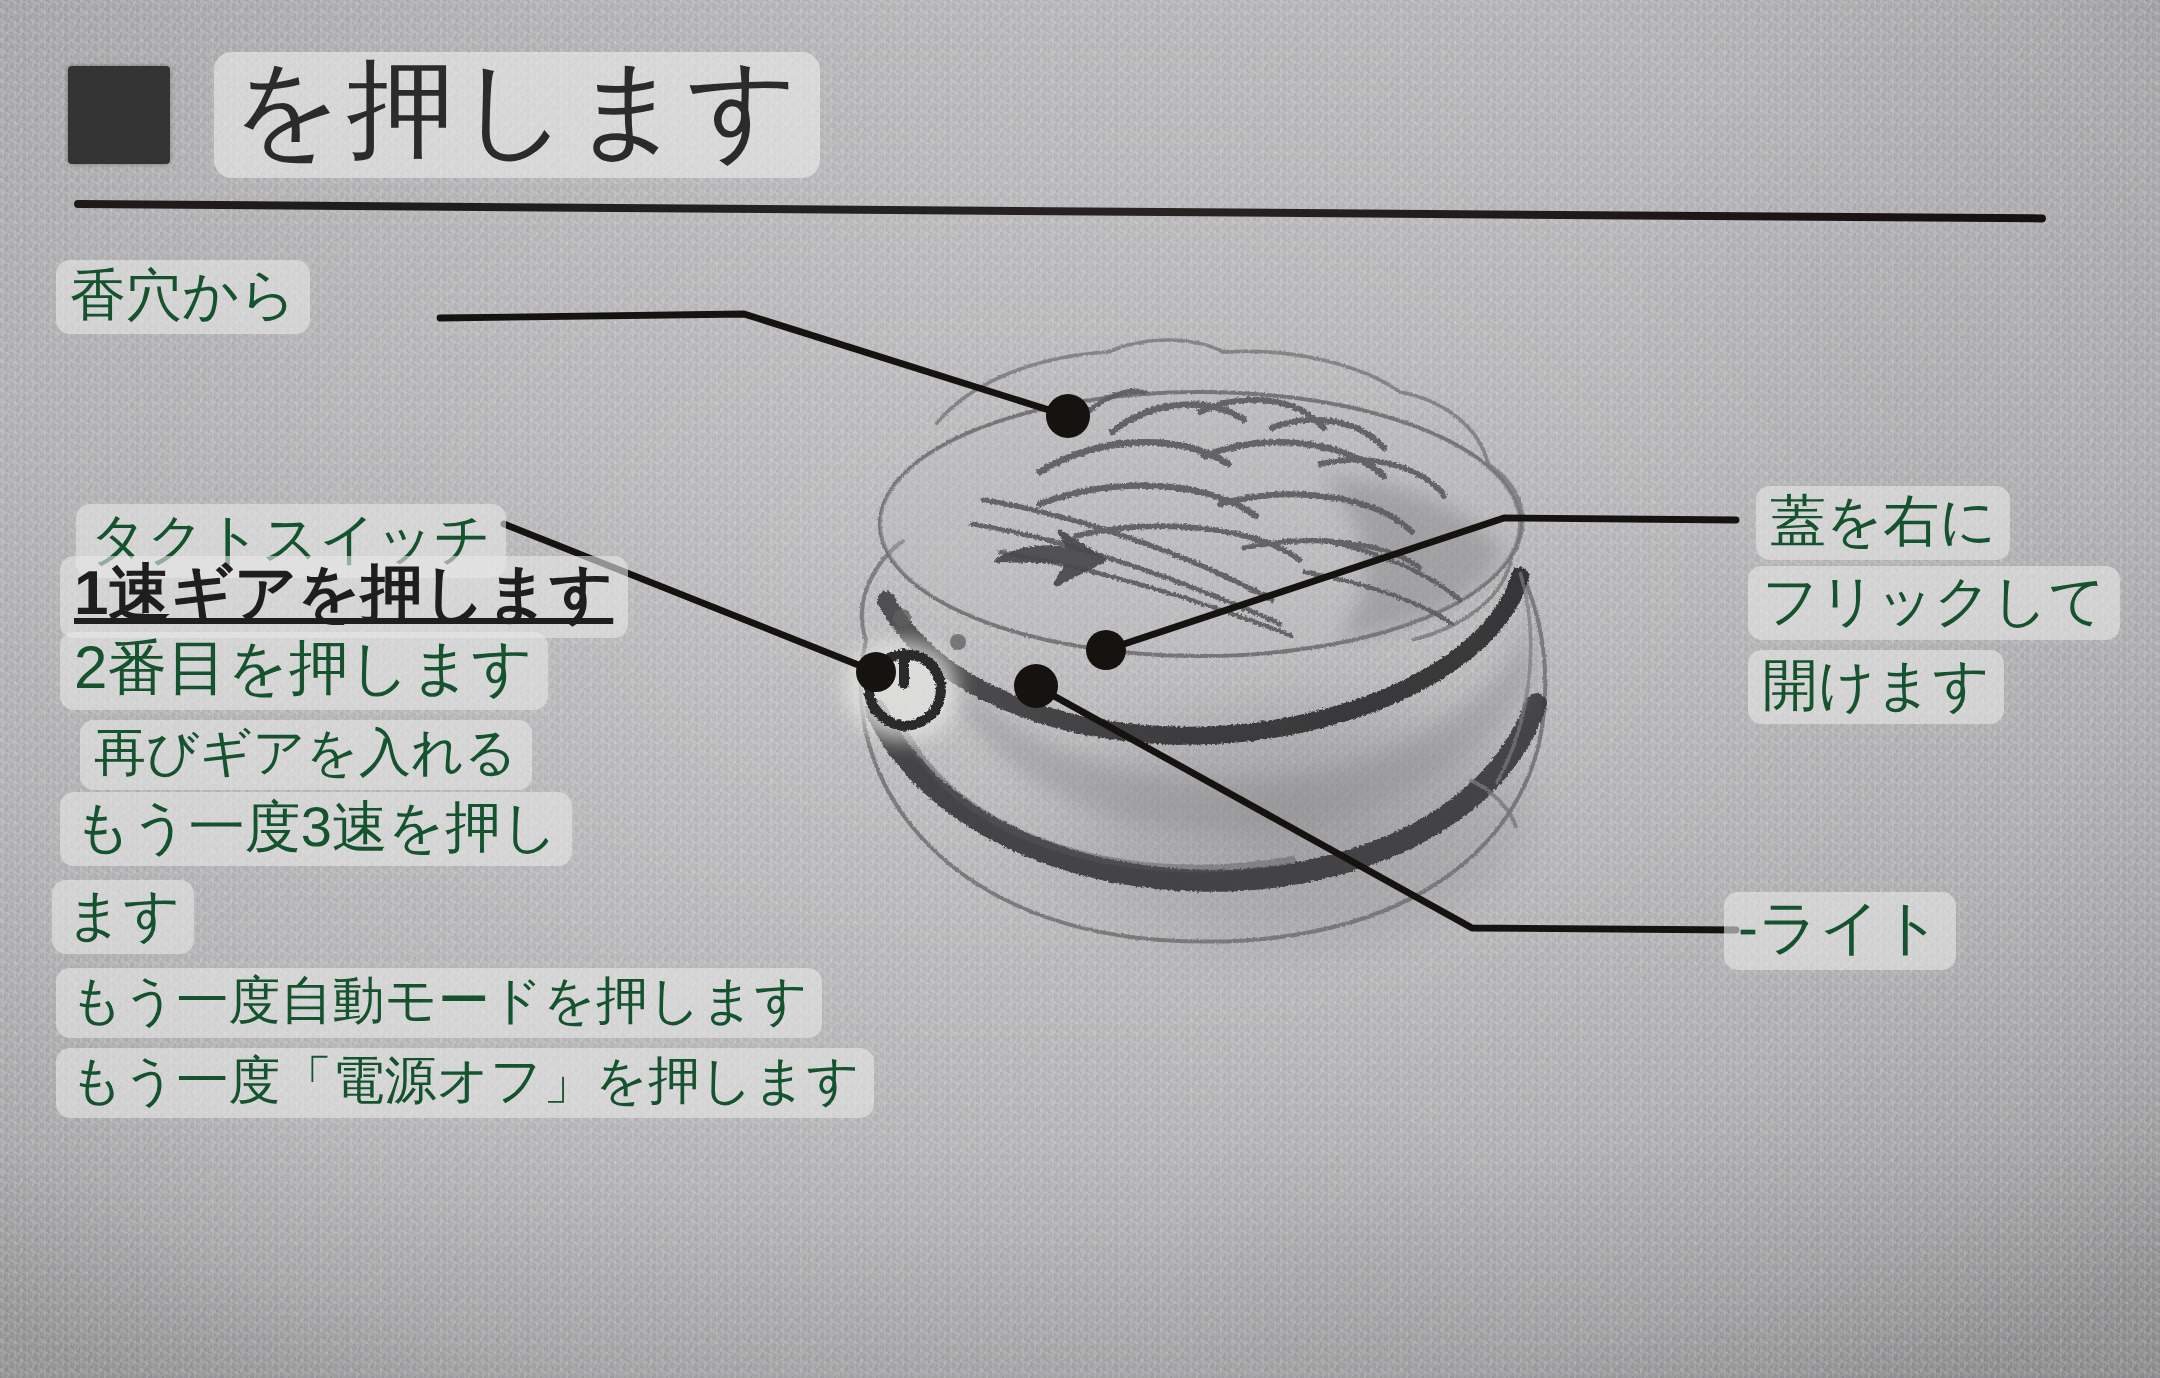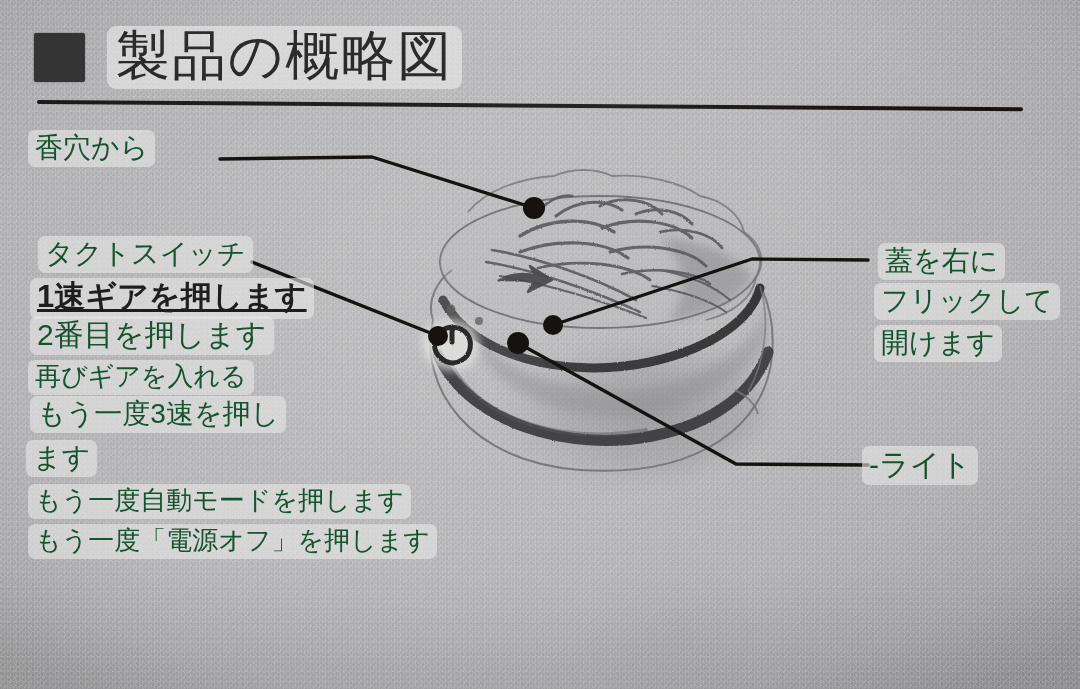--- a/index.html
+++ b/index.html
@@ -221,33 +221,33 @@
     <g fill="#15120f">
       <circle cx="534" cy="208" r="11"></circle>
       <circle cx="438" cy="336" r="10"></circle>
       <circle cx="553" cy="325" r="10"></circle>
       <circle cx="518" cy="343" r="11"></circle>
     </g>
   </svg>
 
   <div id="title-row">
     <div class="title-bullet"></div>
-    <div class="title-text">製品の概略図</div>
+    <div class="title-text">を押します</div>
   </div>
   <div id="title-rule"></div>
 
   <div class="lbl s28" style="left:28px; top:130px;">香穴から</div>
 
-  <div class="lbl s28" style="left:38px; top:236px;">タクトスイッチ</div>
+  <div class="lbl s28" style="left:38px; top:252px;">タクトスイッチ</div>
 
   <div class="lbl strong" style="left:30px; top:278px;">1速ギアを押します</div>
 
   <div class="lbl s30" style="left:30px; top:316px;">2番目を押します</div>
 
-  <div class="lbl s26" style="left:28px; top:360px;">再びギアを入れる</div>
+  <div class="lbl s26" style="left:40px; top:360px;">再びギアを入れる</div>
 
   <div class="lbl s28" style="left:30px; top:396px;">もう一度3速を押し</div>
 
   <div class="lbl s28" style="left:26px; top:440px;text-align:center;">ます</div>
 
   <div class="lbl s26" style="left:28px; top:484px;">もう一度自動モードを押します</div>
 
   <div class="lbl s26" style="left:28px; top:524px;">もう一度「電源オフ」を押します</div>
 
   <div class="lbl s28" style="left:878px; top:243px;">蓋を右に</div>

